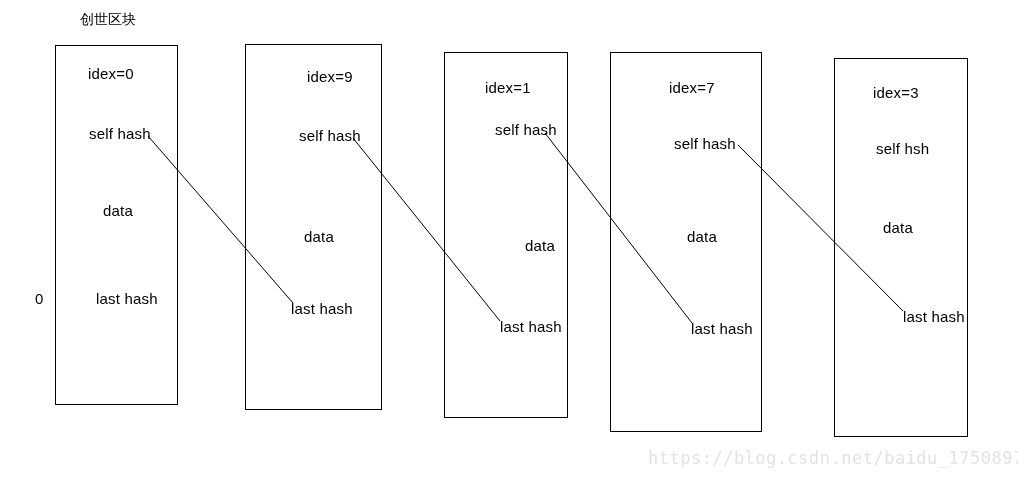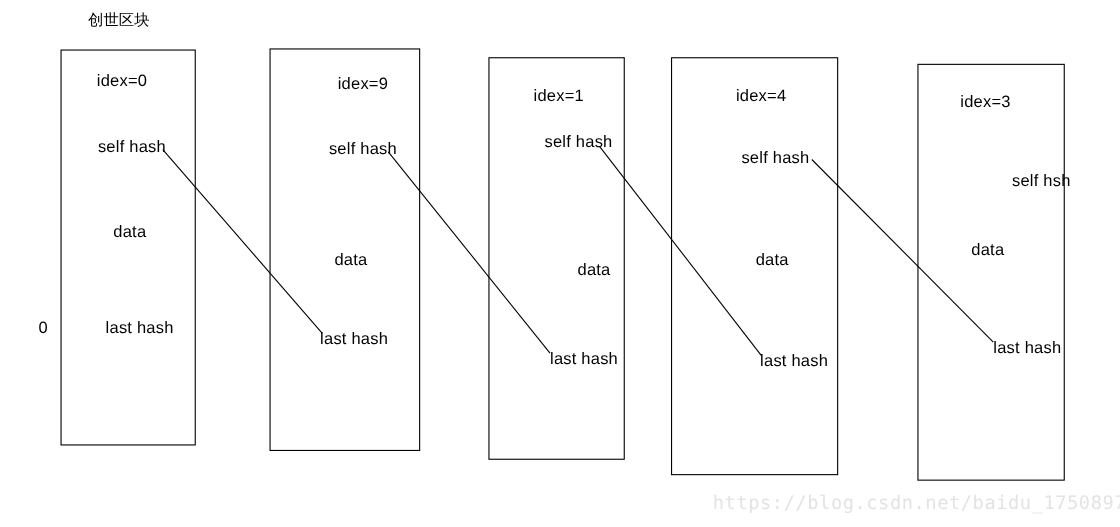--- a/index.html
+++ b/index.html
@@ -88,28 +88,28 @@
   <div class="blk-text" style="left:304px; top:229px;">data</div>
   <div class="blk-text" style="left:291px; top:301px;">last hash</div>
 
   <div class="block" style="left:444px; top:52px; width:124px; height:366px;"></div>
   <div class="blk-text" style="left:485px; top:80px;">idex=1</div>
   <div class="blk-text" style="left:495px; top:122px;">self hash</div>
   <div class="blk-text" style="left:525px; top:238px;">data</div>
   <div class="blk-text" style="left:500px; top:319px;">last hash</div>
 
   <div class="block" style="left:610px; top:52px; width:152px; height:380px;"></div>
-  <div class="blk-text" style="left:669px; top:80px;">idex=4</div>
+  <div class="blk-text" style="left:669px; top:80px;">idex=7</div>
   <div class="blk-text" style="left:674px; top:136px;">self hash</div>
   <div class="blk-text" style="left:687px; top:229px;">data</div>
   <div class="blk-text" style="left:691px; top:321px;">last hash</div>
 
   <div class="block" style="left:834px; top:58px; width:134px; height:379px;"></div>
   <div class="blk-text" style="left:873px; top:85px;">idex=3</div>
-  <div class="blk-text" style="left:876px; top:157px;margin-left:44px;">self hsh</div>
+  <div class="blk-text" style="left:876px; top:141px;">self hsh</div>
   <div class="blk-text" style="left:883px; top:220px;">data</div>
   <div class="blk-text" style="left:903px; top:309px;">last hash</div>
 
   <svg id="links" viewBox="0 0 1018 479">
     <line x1="148" y1="136" x2="293" y2="303" stroke="#000000" stroke-width="1"></line>
     <line x1="353" y1="138" x2="500" y2="321" stroke="#000000" stroke-width="1"></line>
     <line x1="545" y1="133" x2="692" y2="323" stroke="#000000" stroke-width="1"></line>
     <line x1="738" y1="145" x2="903" y2="311" stroke="#000000" stroke-width="1"></line>
   </svg>
 

